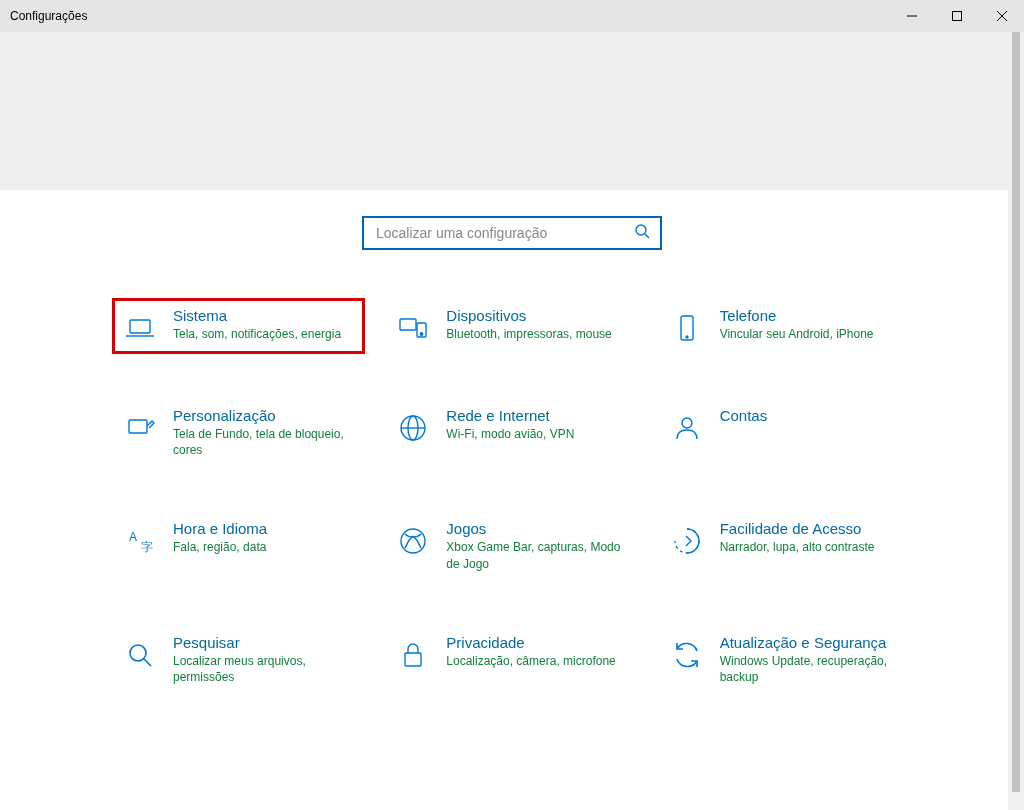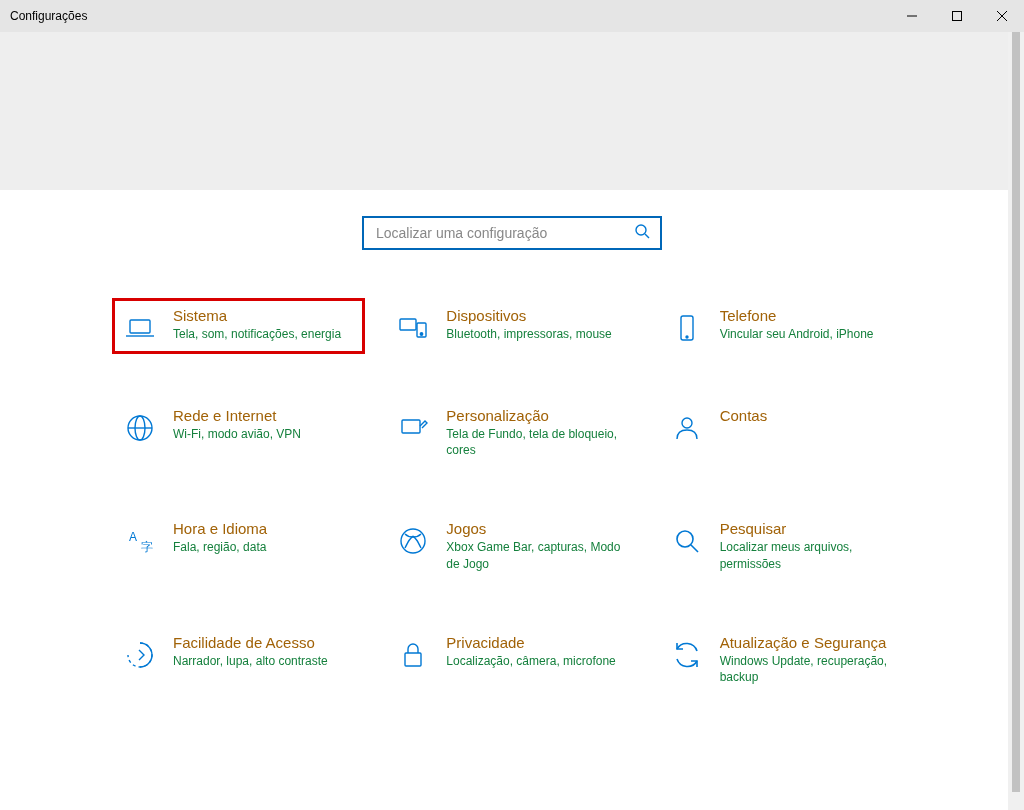--- a/index.html
+++ b/index.html
@@ -106,21 +106,21 @@
     justify-content: center;
     color: #0078d4;
     flex-shrink: 0;
     margin-right: 16px;
     margin-top: 4px;
   }
   .cat .icon svg { width: 32px; height: 32px; }
   .cat .text { flex: 1; min-width: 0; }
   .cat .heading {
     font-size: 15px;
-    color: #a16207;
+    color: #0369a1;
     margin: 0 0 2px 0;
   }
   .cat .desc {
     font-size: 12px;
     color: #15803d;
     line-height: 1.35;
   }
 
   
   .scrollstrip {
@@ -220,41 +220,41 @@
       </div>
       <div class="text">
         <div class="heading">Telefone</div>
         <div class="desc">Vincular seu Android, iPhone</div>
       </div>
     </div>
 
     <div class="cat">
       <div class="icon">
         <svg viewBox="0 0 32 32" fill="none" stroke="currentColor" stroke-width="1.4">
+            <rect x="5" y="8" width="18" height="13" rx="1"></rect>
+            <path d="M23 14 L28 9 L30 11 L25 16"></path>
+          </svg>
+      </div>
+      <div class="text">
+        <div class="heading">Personalização</div>
+        <div class="desc">Tela de Fundo, tela de bloqueio, cores</div>
+      </div>
+    </div>
+
+    <div class="cat">
+      <div class="icon">
+        <svg viewBox="0 0 32 32" fill="none" stroke="currentColor" stroke-width="1.4">
             <circle cx="16" cy="16" r="12"></circle>
             <ellipse cx="16" cy="16" rx="5" ry="12"></ellipse>
             <line x1="4" y1="16" x2="28" y2="16"></line>
           </svg>
       </div>
       <div class="text">
         <div class="heading">Rede e Internet</div>
         <div class="desc">Wi-Fi, modo avião, VPN</div>
-      </div>
-    </div>
-
-    <div class="cat">
-      <div class="icon">
-        <svg viewBox="0 0 32 32" fill="none" stroke="currentColor" stroke-width="1.4">
-            <rect x="5" y="8" width="18" height="13" rx="1"></rect>
-            <path d="M23 14 L28 9 L30 11 L25 16"></path>
-          </svg>
-      </div>
-      <div class="text">
-        <div class="heading">Personalização</div>
-        <div class="desc">Tela de Fundo, tela de bloqueio, cores</div>
       </div>
     </div>
 
 
     <div class="cat">
       <div class="icon">
         <svg viewBox="0 0 32 32" fill="none" stroke="currentColor" stroke-width="1.4">
             <circle cx="16" cy="11" r="5"></circle>
             <path d="M6 27 C6 21 10 18 16 18 C22 18 26 21 26 27"></path>
           </svg>
@@ -287,42 +287,42 @@
           </svg>
       </div>
       <div class="text">
         <div class="heading">Jogos</div>
         <div class="desc">Xbox Game Bar, capturas, Modo de Jogo</div>
       </div>
     </div>
 
     <div class="cat">
       <div class="icon">
+        <svg viewBox="0 0 32 32" fill="none" stroke="currentColor" stroke-width="1.4">
+            <path d="M16 4 A12 12 0 1 1 4 16" stroke-dasharray="3 3"></path>
+            <path d="M16 4 A12 12 0 0 1 28 16 A12 12 0 0 1 16 28"></path>
+            <polyline points="15,11 20,16 15,21"></polyline>
+          </svg>
+      </div>
+      <div class="text">
+        <div class="heading">Facilidade de Acesso</div>
+        <div class="desc">Narrador, lupa, alto contraste</div>
+      </div>
+    </div>
+
+    <div class="cat">
+      <div class="icon">
         <svg viewBox="0 0 32 32" fill="none" stroke="currentColor" stroke-width="1.6">
             <circle cx="14" cy="14" r="8"></circle>
             <line x1="20" y1="20" x2="27" y2="27"></line>
           </svg>
       </div>
       <div class="text">
         <div class="heading">Pesquisar</div>
         <div class="desc">Localizar meus arquivos, permissões</div>
-      </div>
-    </div>
-
-    <div class="cat">
-      <div class="icon">
-        <svg viewBox="0 0 32 32" fill="none" stroke="currentColor" stroke-width="1.4">
-            <path d="M16 4 A12 12 0 1 1 4 16" stroke-dasharray="3 3"></path>
-            <path d="M16 4 A12 12 0 0 1 28 16 A12 12 0 0 1 16 28"></path>
-            <polyline points="15,11 20,16 15,21"></polyline>
-          </svg>
-      </div>
-      <div class="text">
-        <div class="heading">Facilidade de Acesso</div>
-        <div class="desc">Narrador, lupa, alto contraste</div>
       </div>
     </div>
 
     <div class="cat">
       <div class="icon">
         <svg viewBox="0 0 32 32" fill="none" stroke="currentColor" stroke-width="1.4">
             <rect x="8" y="14" width="16" height="13" rx="1"></rect>
             <path d="M11 14 V10 a5 5 0 0 1 10 0 V14"></path>
           </svg>
       </div>

